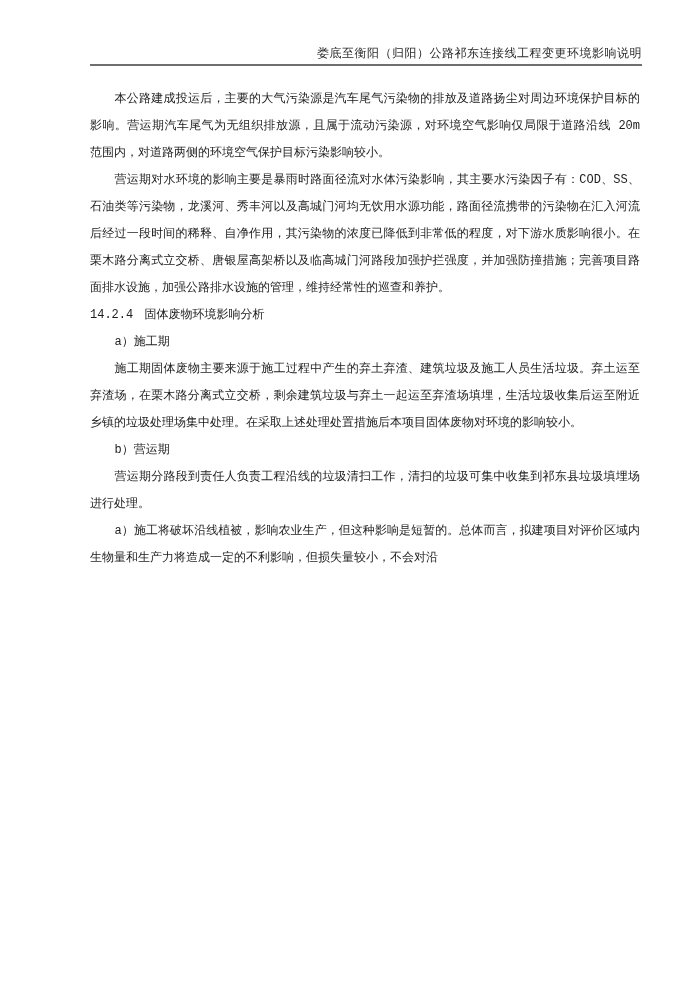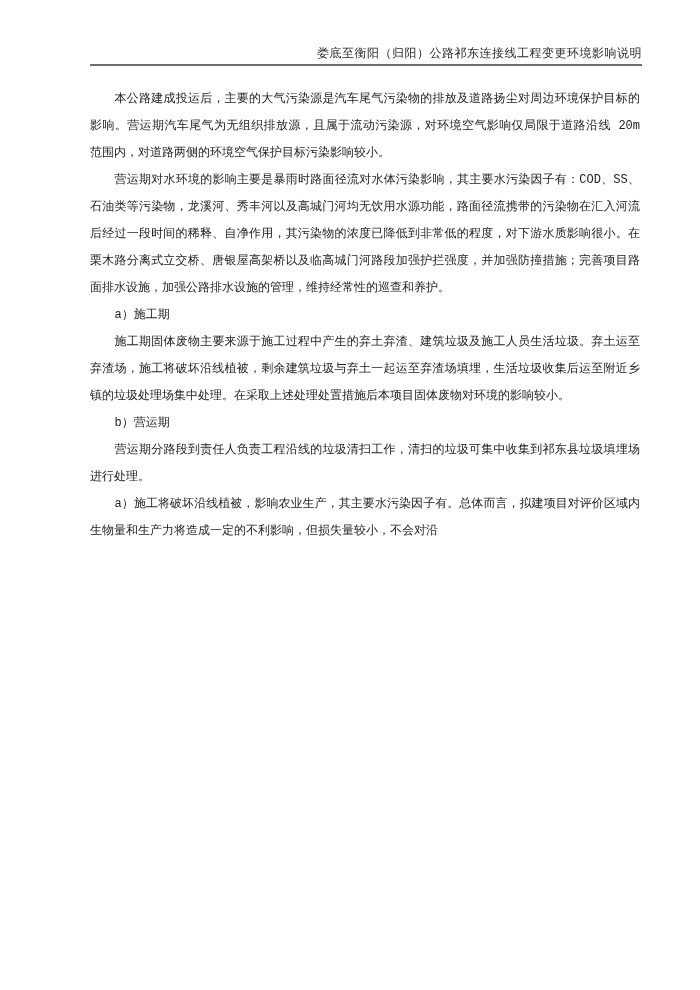--- a/index.html
+++ b/index.html
@@ -70,31 +70,34 @@
   </div>
 
   <div class="content">
 
     <p class="indent">本公路建成投运后，主要的大气污染源是汽车尾气污染物的排放及道路扬尘对周边环境保护目标的影响。营运期汽车尾气为无组织排放源，且属于流动污染源，对环境空气影响仅局限于道路沿线 20m 范围内，对道路两侧的环境空气保护目标污染影响较小。</p>
 
 
 
     <p class="indent">营运期对水环境的影响主要是暴雨时路面径流对水体污染影响，其主要水污染因子有：COD、SS、石油类等污染物，龙溪河、秀丰河以及高城门河均无饮用水源功能，路面径流携带的污染物在汇入河流后经过一段时间的稀释、自净作用，其污染物的浓度已降低到非常低的程度，对下游水质影响很小。在栗木路分离式立交桥、唐银屋高架桥以及临高城门河路段加强护拦强度，并加强防撞措施；完善项目路面排水设施，加强公路排水设施的管理，维持经常性的巡查和养护。</p>
 
+    <h3 class="heading">
+      <span class="h-num">14.2.4</span><span class="h-title">固体废物环境影响分析</span>
+    </h3>
 
     <p class="indent">a）施工期</p>
 
-    <p class="indent">施工期固体废物主要来源于施工过程中产生的弃土弃渣、建筑垃圾及施工人员生活垃圾。弃土运至弃渣场，施工将破坏沿线植被，剩余建筑垃圾与弃土一起运至弃渣场填埋，生活垃圾收集后运至附近乡镇的垃圾处理场集中处理。在采取上述处理处置措施后本项目固体废物对环境的影响较小。</p>
+    <p class="indent">施工期固体废物主要来源于施工过程中产生的弃土弃渣、建筑垃圾及施工人员生活垃圾。弃土运至弃渣场，在栗木路分离式立交桥，剩余建筑垃圾与弃土一起运至弃渣场填埋，生活垃圾收集后运至附近乡镇的垃圾处理场集中处理。在采取上述处理处置措施后本项目固体废物对环境的影响较小。</p>
 
     <p class="indent">b）营运期</p>
 
     <p class="indent">营运期分路段到责任人负责工程沿线的垃圾清扫工作，清扫的垃圾可集中收集到祁东县垃圾填埋场进行处理。</p>
 
 
-    <p class="indent">a）施工将破坏沿线植被，影响农业生产，其主要水污染因子有。总体而言，拟建项目对评价区域内生物量和生产力将造成一定的不利影响，但损失量较小，不会对沿</p>
+    <p class="indent">a）施工将破坏沿线植被，影响农业生产，但这种影响是短暂的。总体而言，拟建项目对评价区域内生物量和生产力将造成一定的不利影响，但损失量较小，不会对沿</p>
 
   </div>
 
   <div class="footer">
     <span>156</span>
   </div>
 
 </div>
 
 </body></html>

